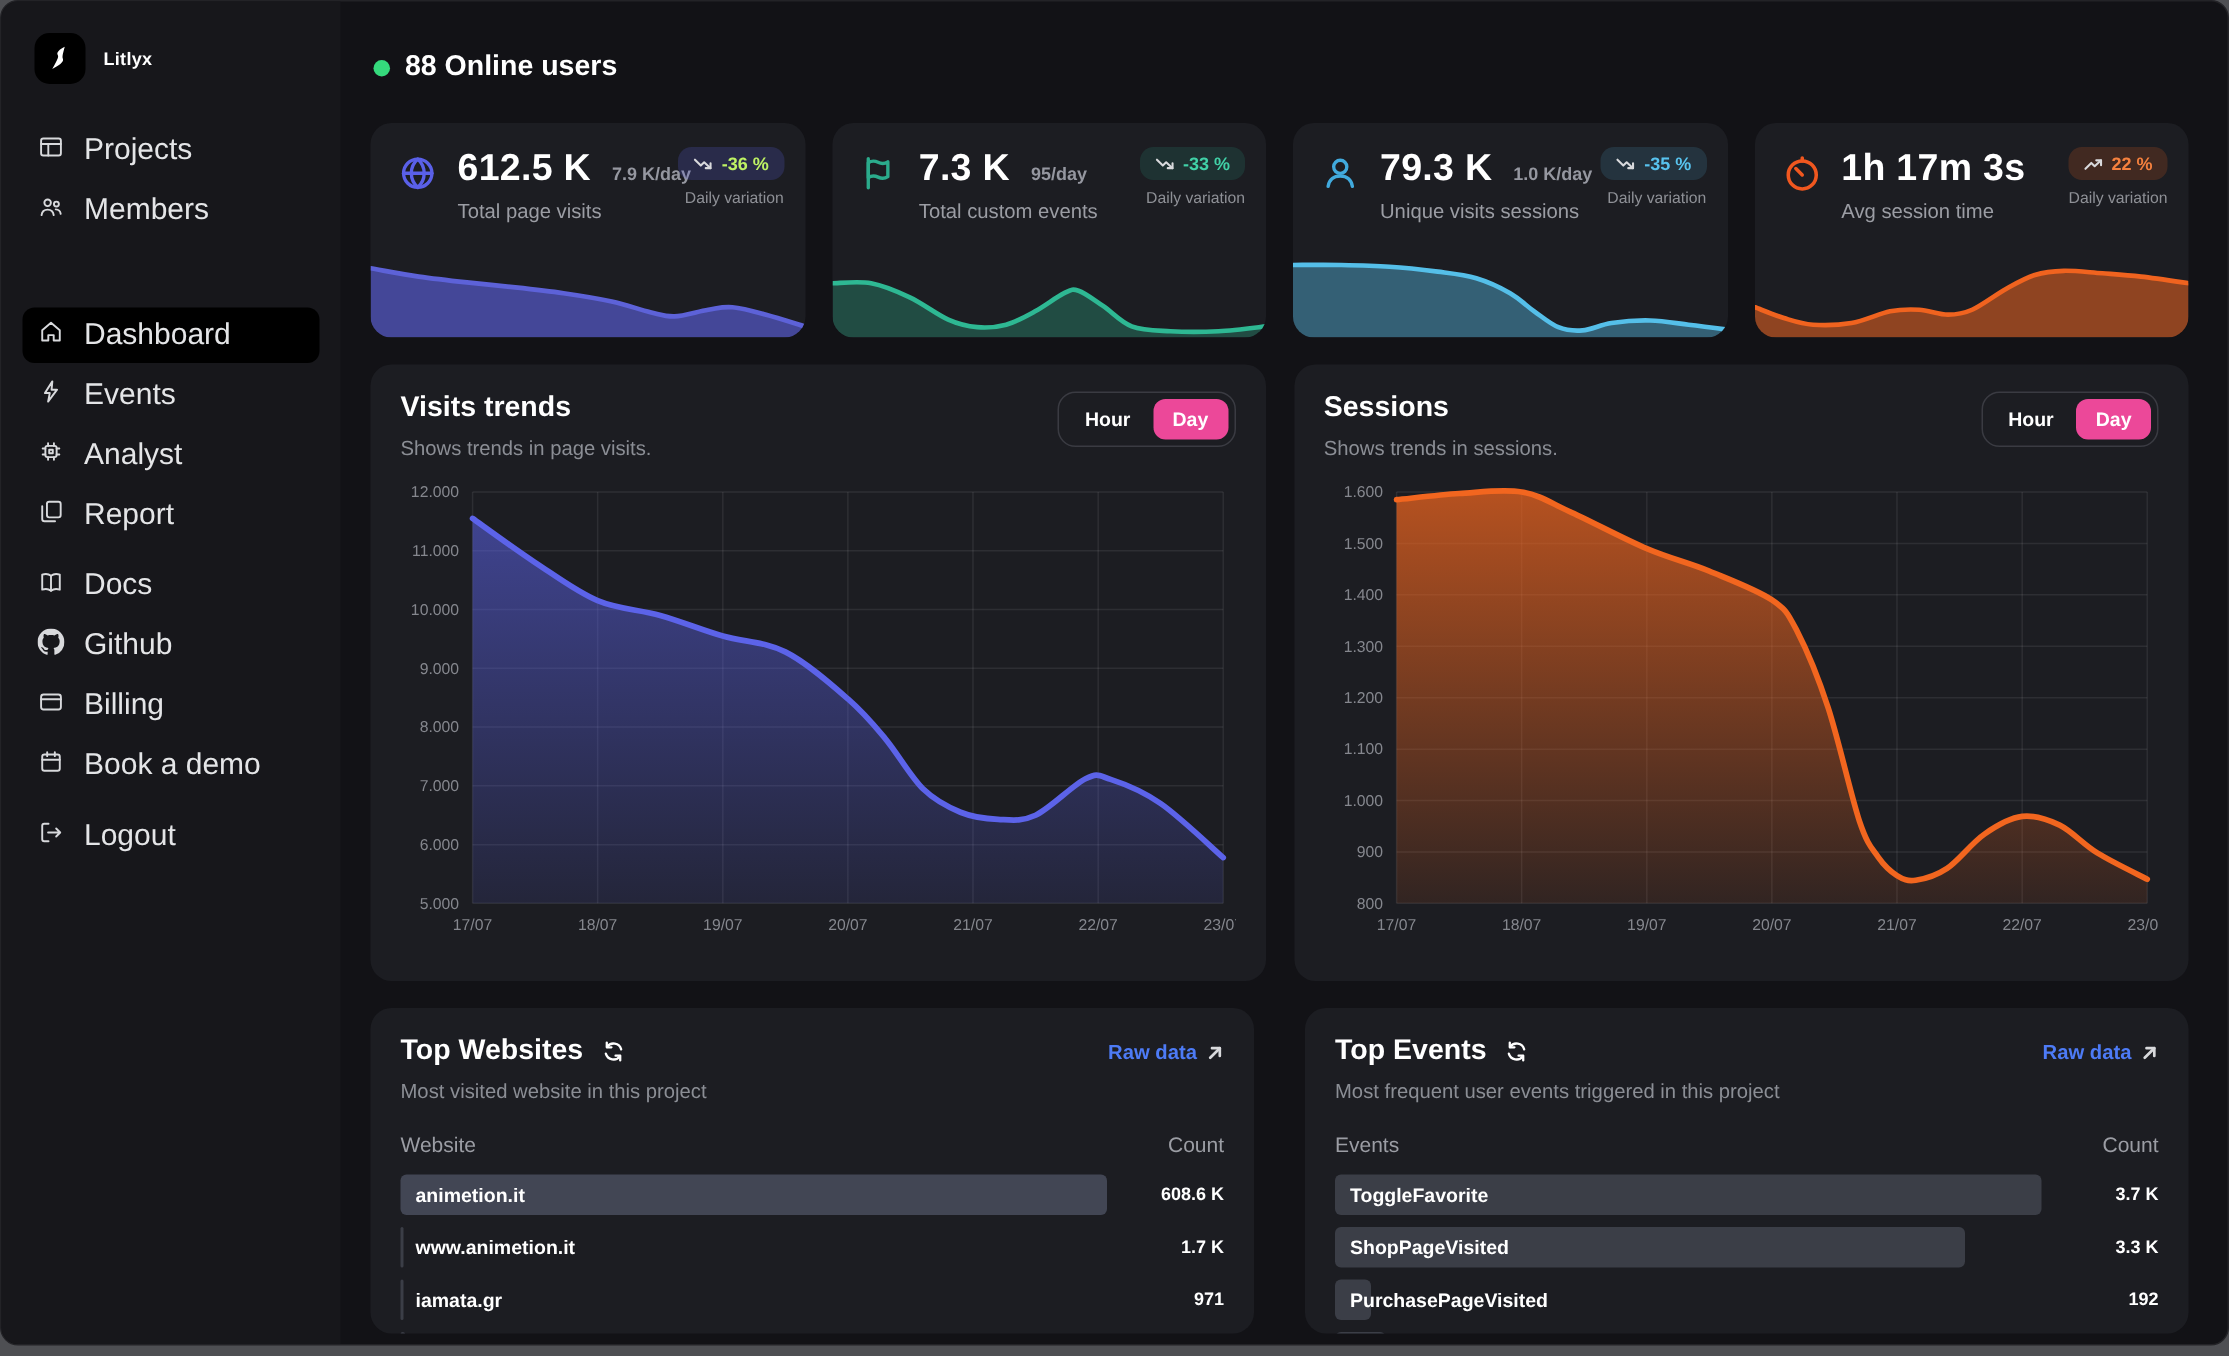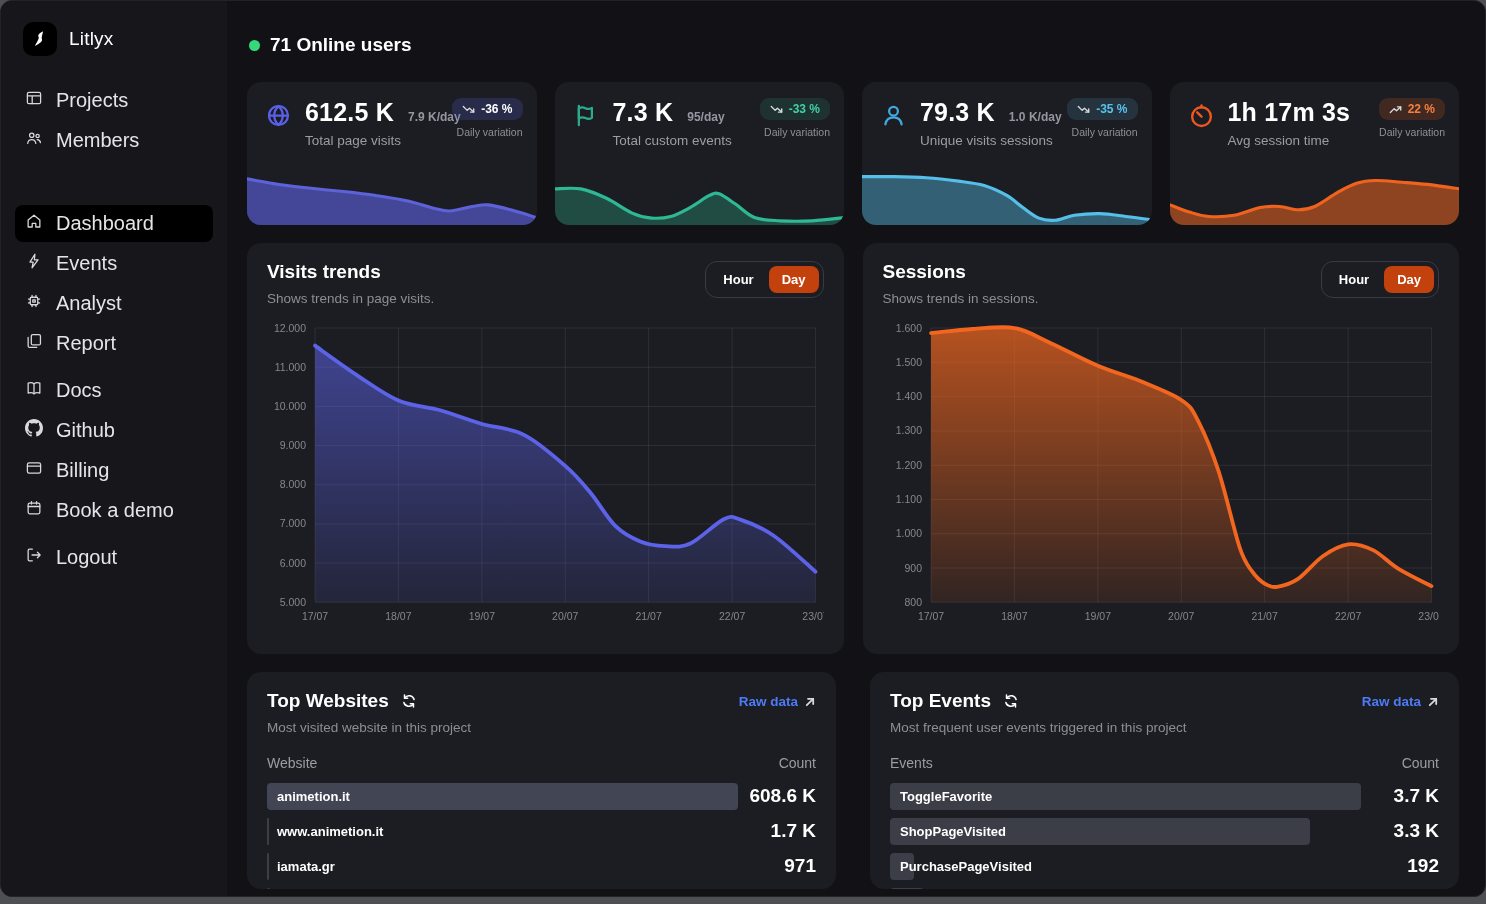--- a/index.html
+++ b/index.html
@@ -12,21 +12,21 @@
   .window{
     position:absolute;inset:0 0 7px 0;
     background:#121216;border:1px solid #232327;border-radius:12px;
     overflow:hidden;display:flex;box-sizing:border-box;
   }
   
   .sidebar{width:226px;flex-shrink:0;background:#17171b;padding:21px 14px;box-sizing:border-box;display:flex;flex-direction:column;}
   .brand{display:flex;align-items:center;gap:12px;padding:0 8px;margin-bottom:26px;}
   .logo{width:34px;height:34px;background:#000;border-radius:10px;display:flex;align-items:center;justify-content:center;flex-shrink:0;}
   .logo svg{width:20px;height:20px;display:block;}
-  .brand-name{color:#fff;font-size:19px;font-weight:400;letter-spacing:.2px;}
+  .brand-name{color:#fff;font-size:12px;font-weight:700;letter-spacing:.2px;}
   .nav-group{display:flex;flex-direction:column;gap:3px;margin-top:10px;}
   .nav-group.g0{margin-top:0;}
   .nav-group.g1{margin-top:46px;}
   .nav-item{display:flex;align-items:flex-start;gap:13px;padding:7px 10px;border-radius:8px;color:#e4e5e7;font-size:20px;font-weight:500;cursor:pointer;}
   .nav-item.active{background:#000000;}
   .icn{display:inline-flex;color:#d8d9dc;}
   .icn svg{width:18px;height:18px;display:block;}
   
   .main{flex:1;min-width:0;padding:25px 26px 0 20px;box-sizing:border-box;display:flex;flex-direction:column;}
   .online-row{display:flex;align-items:center;gap:10px;margin:8px 0 26px 2px;}
@@ -51,42 +51,42 @@
   .spark svg{width:100%;height:100%;display:block;}
   
   .charts-row{display:grid;grid-template-columns:1fr 1fr;gap:19px;margin-top:18px;}
   .panel{background:#1c1d22;border-radius:14px;padding:18px 20px 10px;box-sizing:border-box;}
   .chart-panel{height:411px;overflow:hidden;}
   .panel-head{display:flex;justify-content:space-between;align-items:flex-start;}
   .panel-title{color:#fff;font-size:19px;font-weight:700;margin:0;line-height:1.2;}
   .panel-sub{color:#8b8e95;font-size:13.5px;margin-top:7px;}
   .toggle{display:flex;align-items:center;gap:2px;border:1px solid #3a3b42;border-radius:12px;padding:4px;}
   .toggle-opt{color:#fff;font-size:13px;font-weight:700;padding:6px 13px;border-radius:8px;cursor:pointer;}
-  .toggle-opt.active{background:#c2410c;}
+  .toggle-opt.active{background:#ec4899;}
   .chart-holder{margin-top:12px;}
   .chart-svg{width:100%;height:auto;display:block;}
   .grid{stroke:rgba(255,255,255,0.08);stroke-width:1;}
   .tick{fill:#85878e;font-size:10.5px;font-family:"Liberation Sans",sans-serif;}
   
   .tables-row{display:grid;grid-template-columns:1fr 1fr;gap:34px;margin-top:18px;}
   .table-panel{height:217px;overflow:hidden;padding:18px 20px;}
   .title-row{display:flex;align-items:center;gap:12px;}
   .refresh-btn{color:#fff;display:flex;cursor:pointer;}
   .refresh-btn svg{width:16px;height:16px;display:block;}
   .rawlink{display:flex;align-items:center;gap:6px;color:#4d7bf6;font-size:13.5px;font-weight:700;cursor:pointer;margin-top:4px;text-decoration:none;}
   .rawlink svg{width:12px;height:12px;display:block;}
   .thead{display:flex;color:#9b9da4;font-size:14px;margin:20px 0 12px;}
   .thead .c1{flex:1;}
   .thead .c2{width:78px;text-align:right;}
   .trow{display:flex;align-items:center;margin-bottom:8px;}
   .bar-track{flex:1;position:relative;height:27px;min-width:0;}
   .bar{position:absolute;left:0;top:0;bottom:0;background:#3b3e47;border-radius:4px;}
   .bar.hl{background:#424654;}
   .bar-label{position:absolute;left:10px;top:0;line-height:27px;color:#fff;font-size:13px;font-weight:600;white-space:nowrap;}
-  .tcount{width:78px;text-align:right;color:#fff;font-size:19px;font-weight:700;}
+  .tcount{width:78px;text-align:right;color:#fff;font-size:12px;font-weight:700;}
 </style>
 </head>
 <body>
 
 <div class="window">
   <aside class="sidebar">
     <div class="brand">
       <span class="logo">
         <svg viewBox="0 0 24 24">
             <path fill="#fff" d="M15.8 2.6c-4.2 2-6.9 4.6-5.6 6.6.9 1.4 0 3.4-4.4 11.2 4.7-2.6 9.8-5.6 8.5-8.2-.8-1.7.3-5 1.5-9.6Z"></path>
@@ -201,41 +201,41 @@
             </span>
             <span>Logout</span>
           </div>
         </div>
       </nav>
   </aside>
 
   <main class="main">
     <div class="online-row">
       <span class="dot"></span>
-      <span class="online-label">71 Online users</span>
+      <span class="online-label">88 Online users</span>
     </div>
     <section class="stats-row">
         <div class="stat-card">
           <div class="stat-head">
             <span class="icn stat-icon" style="color: rgb(90, 96, 232);">
               <svg viewBox="0 0 24 24" fill="none" stroke="currentColor" stroke-width="2" stroke-linecap="round" stroke-linejoin="round">
                 <circle cx="12" cy="12" r="8.4"></circle>
                 <path d="M3.6 12h16.8"></path>
                 <path d="M12 3.6c2.5 2.3 3.8 5.2 3.8 8.4s-1.3 6.1-3.8 8.4c-2.5-2.3-3.8-5.2-3.8-8.4S9.5 5.9 12 3.6Z"></path>
               </svg>
             </span>
             <div class="stat-main">
               <div class="stat-value-row">
                 <span class="stat-value">612.5 K</span>
                 <span class="stat-rate">7.9 K/day</span>
               </div>
               <div class="stat-label">Total page visits</div>
             </div>
             <div class="stat-side">
-              <span class="badge" style="background: rgba(93, 99, 235, 0.2); color: #ffffff; text-align: center;">
+              <span class="badge" style="background: rgba(93, 99, 235, 0.2); color: #bef264; text-align: center;">
                 <span class="icn">
                   <svg viewBox="0 0 15 15" fill="none" stroke="currentColor" stroke-width="1.6" stroke-linecap="round" stroke-linejoin="round">
                     <polyline points="1.5 4 6 8.5 8.6 6 13.5 10.5"></polyline>
                     <polyline points="13.5 6.8 13.5 10.5 9.8 10.5"></polyline>
                   </svg>
                 </span>
                 <span>-36 %</span>
               </span>
               <span class="badge-caption">Daily variation</span>
             </div>

